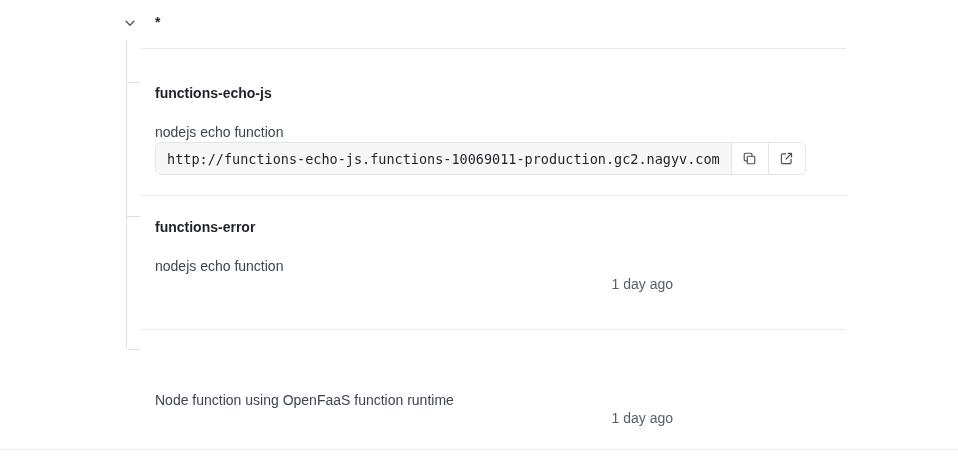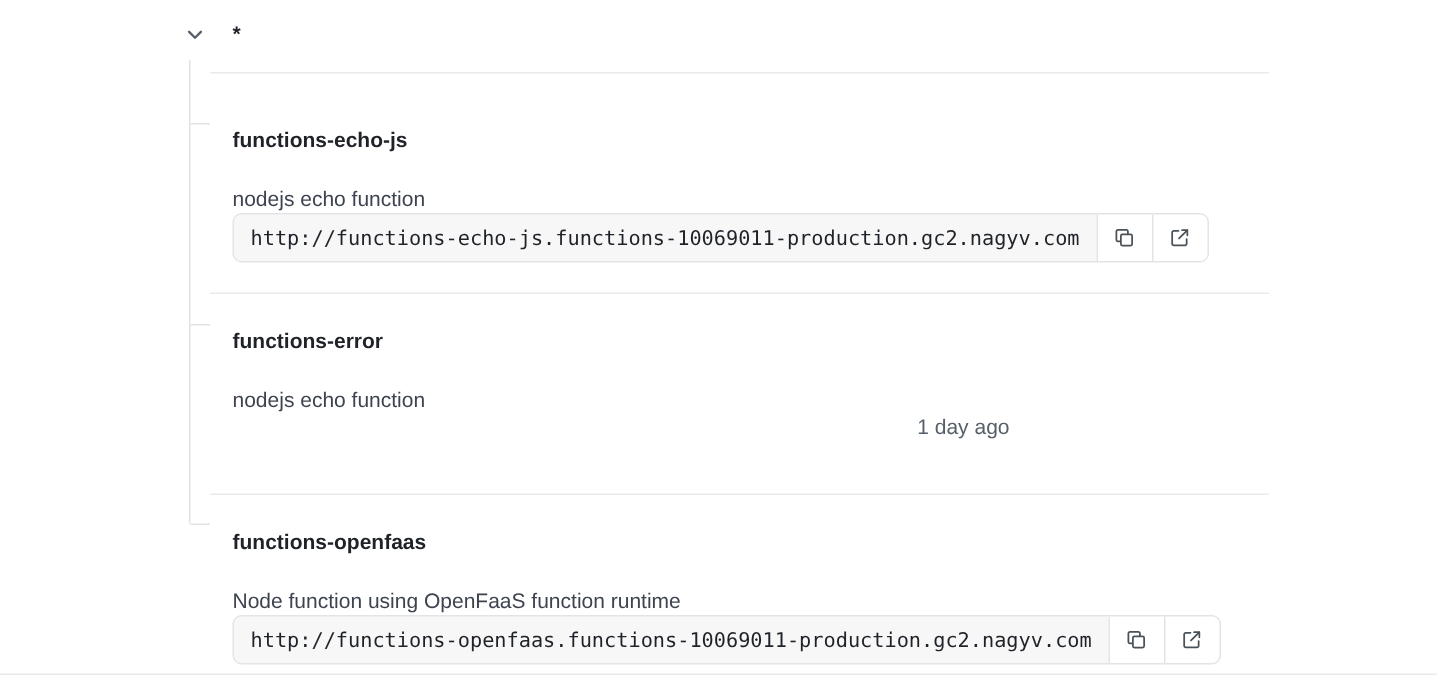--- a/index.html
+++ b/index.html
@@ -216,37 +216,20 @@
     </div>
 
     <div class="item">
       <div class="item-title">functions-error</div>
       <div class="item-desc">nodejs echo function</div>
       <div class="item-time top">1 day ago</div>
       <div class="item-rule"></div>
     </div>
 
     <div class="item">
-      <div class="item-title">functions-openfaas</div>
       <div class="item-desc">Node function using OpenFaaS function runtime</div>
       <div class="item-time top">1 day ago</div>
-      <div class="url-row">
-        <div class="url-text">http://functions-openfaas.functions-10069011-production.gc2.nagyv.com</div>
-        <button class="url-btn" aria-label="copy">
-          <svg width="15" height="15" viewBox="0 0 16 16" fill="none" aria-hidden="true">
-            <rect x="5.6" y="5.6" width="8.0" height="8.0" rx="1.1" stroke="#4a5259" stroke-width="1.25"></rect>
-            <path d="M10.6 5.2 V3.5 A1.1 1.1 0 0 0 9.5 2.4 H3.5 A1.1 1.1 0 0 0 2.4 3.5 V9.5 A1.1 1.1 0 0 0 3.5 10.6 H5.2" stroke="#4a5259" stroke-width="1.25" stroke-linecap="round" stroke-linejoin="round"></path>
-          </svg>
-        </button>
-        <button class="url-btn" aria-label="open">
-          <svg width="15" height="15" viewBox="0 0 16 16" fill="none" aria-hidden="true">
-            <path d="M12.9 8.9 V12.3 A1.1 1.1 0 0 1 11.8 13.4 H3.7 A1.1 1.1 0 0 1 2.6 12.3 V4.2 A1.1 1.1 0 0 1 3.7 3.1 H7.1" stroke="#4a5259" stroke-width="1.25" stroke-linecap="round" stroke-linejoin="round"></path>
-            <path d="M9.7 2.6 H13.4 V6.3" stroke="#4a5259" stroke-width="1.25" stroke-linecap="round" stroke-linejoin="round"></path>
-            <path d="M13.3 2.7 L7.5 8.5" stroke="#4a5259" stroke-width="1.25" stroke-linecap="round"></path>
-          </svg>
-        </button>
-      </div>
     </div>
 
   </div>
 
   <div class="bottom-rule"></div>
 </div>
 
 </body></html>

